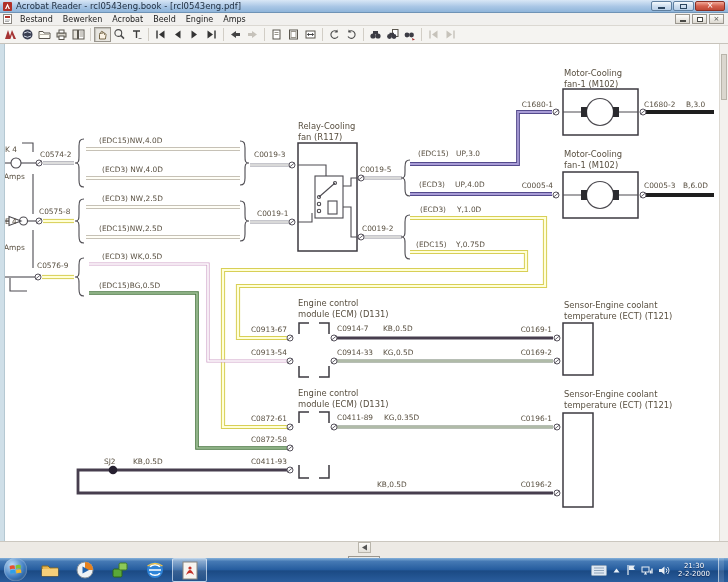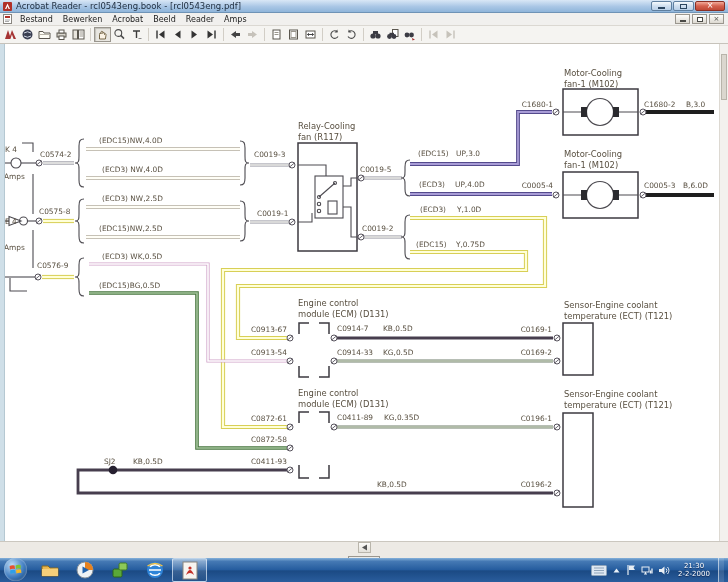--- a/index.html
+++ b/index.html
@@ -108,21 +108,21 @@
     <svg class="doc-icon" viewBox="0 0 9 10">
         <rect x="0.5" y="0.5" width="8" height="9" fill="#fff" stroke="#8a8680"></rect>
         <rect x="2" y="2" width="5" height="2" fill="#b03028"></rect>
         <rect x="2" y="5.5" width="5" height="1" fill="#aaa"></rect>
         <rect x="2" y="7" width="4" height="1" fill="#aaa"></rect>
       </svg>
     <span class="menu-item">Bestand</span>
     <span class="menu-item">Bewerken</span>
     <span class="menu-item">Acrobat</span>
     <span class="menu-item">Beeld</span>
-    <span class="menu-item">Reader</span>
+    <span class="menu-item">Engine</span>
     <span class="menu-item">Amps</span>
     <span class="mdi-btns">
       <span class="mdibtn">
           <span class="mglyph-min"></span>
         </span>
       <span class="mdibtn">
           <span class="mglyph-rest"></span>
         </span>
       <span class="mdibtn">
           <span class="mglyph-x">×</span>

